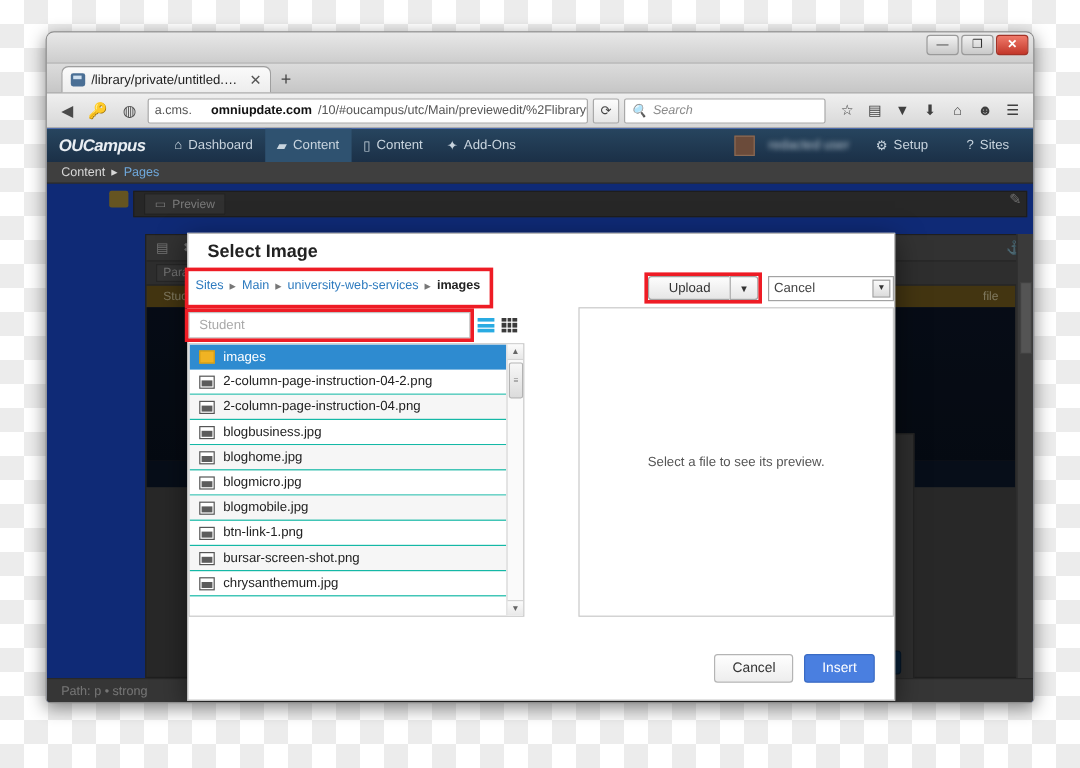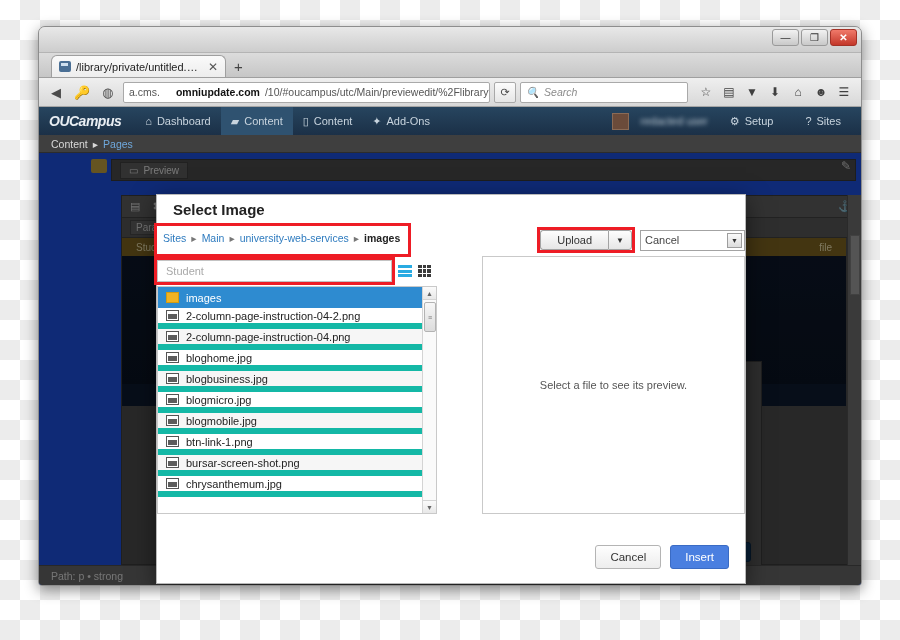--- a/index.html
+++ b/index.html
@@ -181,21 +181,21 @@
   .viewtoggles{ display:flex; gap:6px; padding:0 6px; align-items:center;}
   .ico-list{ width:14px;height:12px; display:flex;flex-direction:column;justify-content:space-between;}
   .ico-list i{ display:block;height:3px;background:#29abe2;}
   .ico-grid{ width:13px;height:12px; display:grid; grid-template-columns:repeat(3,1fr); grid-template-rows:repeat(3,1fr); gap:1px;}
   .ico-grid i{ background:#3b3b3b;}
   .filelist{
     border:1px solid #c9c9c9; height:228px; position:relative; overflow:hidden; background:#fff;
   }
   .fl-inner{ position:absolute; inset:0 14px 0 0; overflow:hidden;}
   .fl-row{ height:21px; display:flex; align-items:center; gap:7px; padding:0 8px; font-size:11px; color:#222;
-           border-bottom:6px solid #14b8a6;}
+           border-bottom:1px solid #14b8a6;}
   .fl-row:nth-child(odd){ background:#f6f6f6;}
   .fl-row.folder{ background:#2e8bd0; color:#fff; border-bottom:none;}
   .fl-icon{ width:13px;height:11px;flex:0 0 auto;background:#fff;border:1px solid #555;position:relative;}
   .fl-icon:after{ content:""; position:absolute; left:1px; bottom:1px; width:9px;height:5px;background:#5c5c5c;}
   .fl-icon.folder-ico{ background:#f0b323; border:1px solid #d09b14;}
   .fl-icon.folder-ico:after{ display:none;}
   .fl-scroll{ position:absolute; right:0; top:0; bottom:0; width:14px; background:#fafafa; border-left:1px solid #d4d4d4;}
   .fl-arrow{ height:13px; display:flex;align-items:center;justify-content:center; font-size:7px;color:#666;
              background:linear-gradient(#fbfbfb,#e8e8e8); border-bottom:1px solid #d4d4d4;}
   .fl-arrow.bottom{ position:absolute; bottom:0; left:0; right:0; border-bottom:none; border-top:1px solid #d4d4d4;}
@@ -415,25 +415,25 @@
               <div class="fl-row">
                 <span class="fl-icon"></span>
                 <span>2-column-page-instruction-04-2.png</span>
               </div>
               <div class="fl-row">
                 <span class="fl-icon"></span>
                 <span>2-column-page-instruction-04.png</span>
               </div>
               <div class="fl-row">
                 <span class="fl-icon"></span>
+                <span>blogbusiness.jpg</span>
+              </div>
+              <div class="fl-row">
+                <span class="fl-icon"></span>
                 <span>bloghome.jpg</span>
-              </div>
-              <div class="fl-row">
-                <span class="fl-icon"></span>
-                <span>blogbusiness.jpg</span>
               </div>
               <div class="fl-row">
                 <span class="fl-icon"></span>
                 <span>blogmicro.jpg</span>
               </div>
               <div class="fl-row">
                 <span class="fl-icon"></span>
                 <span>blogmobile.jpg</span>
               </div>
               <div class="fl-row">

